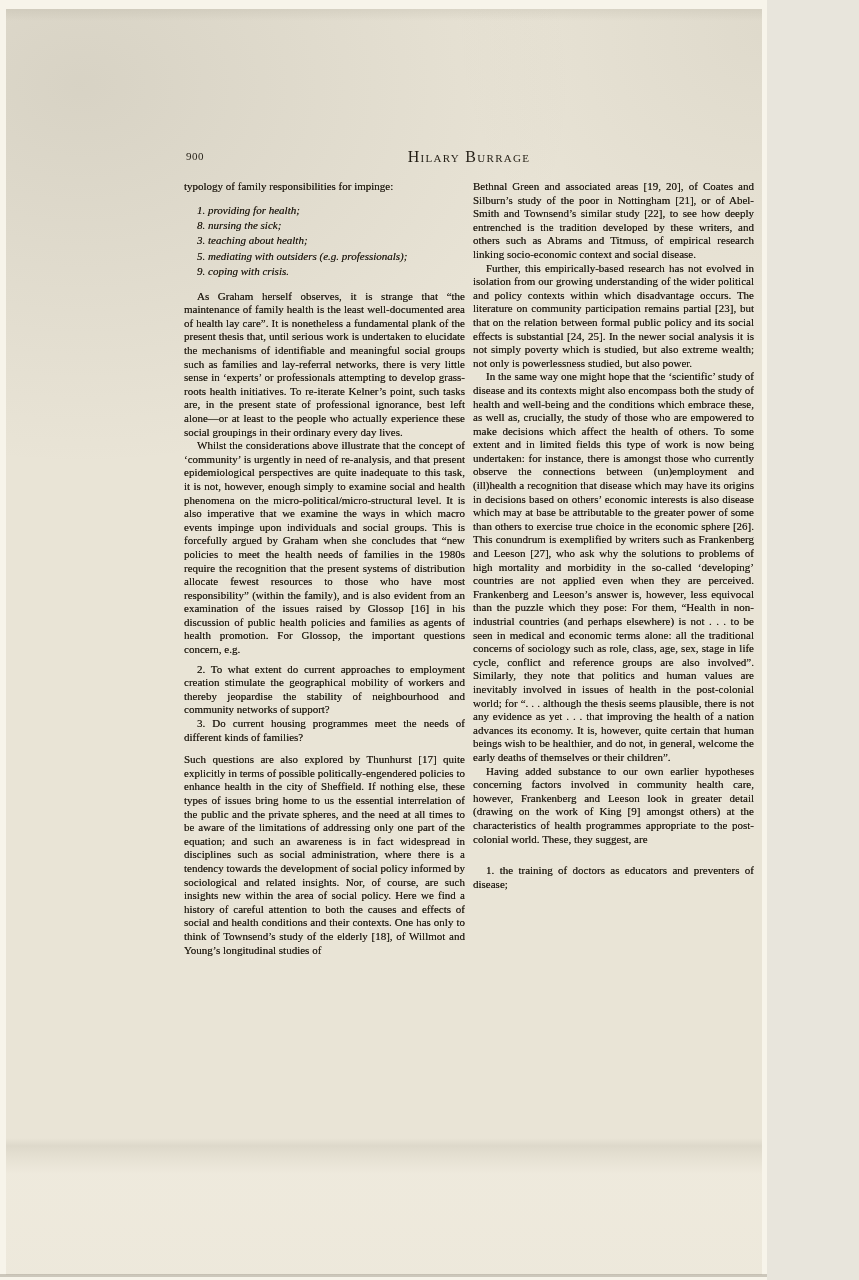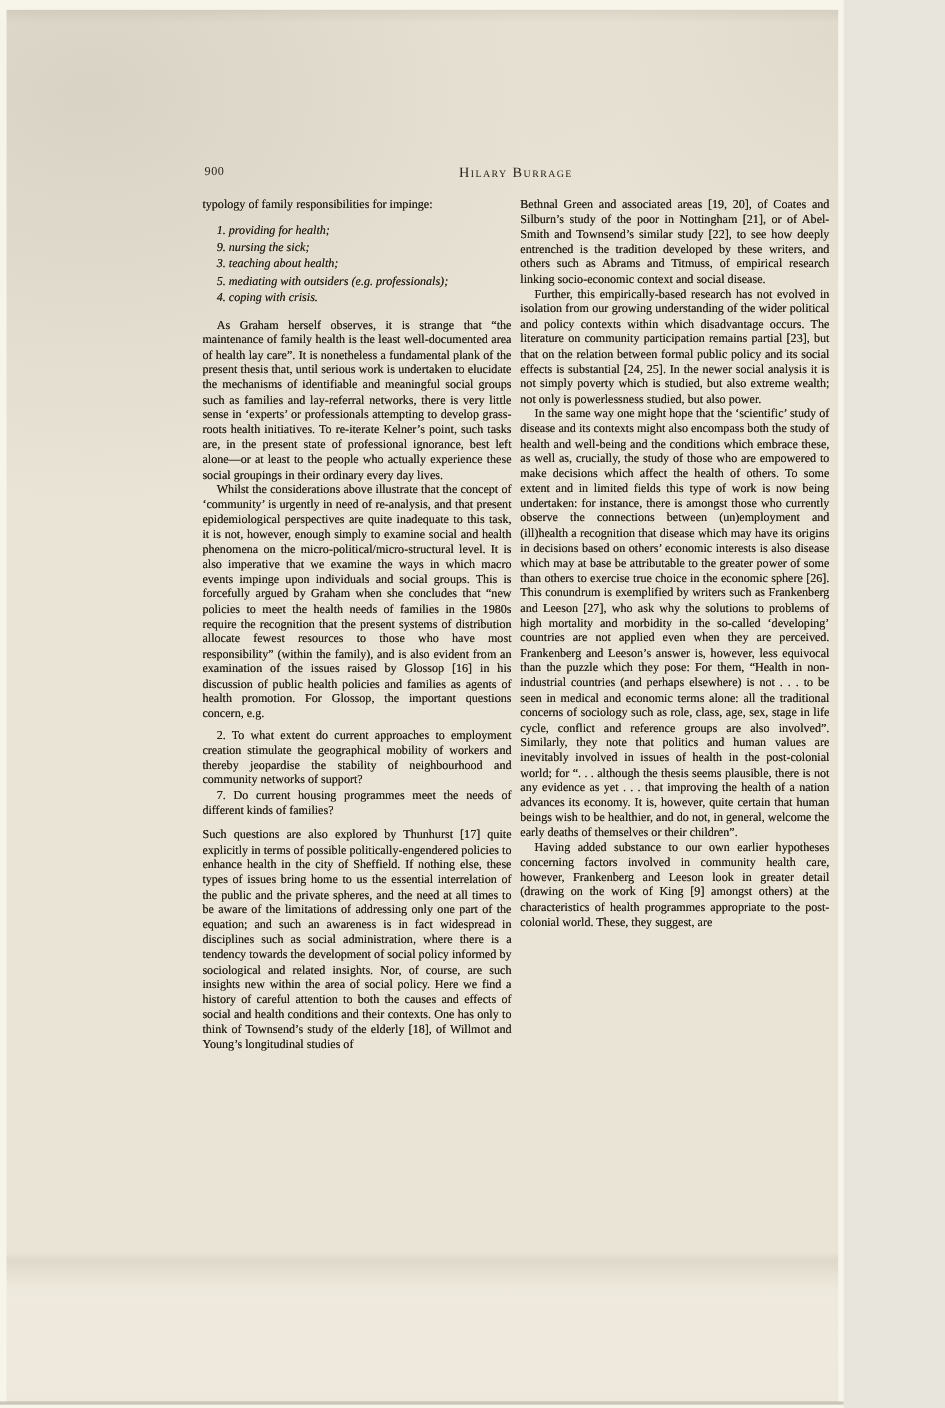--- a/index.html
+++ b/index.html
@@ -30,21 +30,21 @@
   .page-content{
     position:absolute;left:178px;top:141px;width:570px;
     color:var(--ink);
     font-family:"Liberation Serif","DejaVu Serif",serif;
     font-size:11px;line-height:13.6px;
   }
   .running-head{position:relative;height:13px;margin-bottom:17px;font-size:11px;}
   .page-number{position:absolute;left:2px;top:0;letter-spacing:0.5px;}
   .head-title{
     position:absolute;left:50%;transform:translateX(-50%);top:0;
-    font-variant:small-caps;letter-spacing:1.3px;font-size:13px;
+    font-variant:small-caps;letter-spacing:1.3px;font-size:16px;
   }
   .columns{display:flex;gap:8px;}
   .col{width:281px;}
   .para{
     margin:0;text-align:justify;text-indent:13px;
     text-shadow:0 0 0.55px rgba(35,28,16,0.8);
     hyphens:auto;-webkit-hyphens:auto;
   }
   .para.opening{text-indent:0;}
   .list-block{margin:8px 0;}
@@ -63,37 +63,38 @@
     <div class="page-content">
       <div class="running-head">
         <span class="page-number">900</span>
         <span class="head-title">Hilary Burrage</span>
       </div>
       <div class="columns">
         <div class="col">
             <p class="para opening">typology of family responsibilities for impinge:</p>
             <div class="list-block simple">
               <p class="list-item">1. providing for health;</p>
-              <p class="list-item">9. nursing the sick;</p>
+              <p class="list-item">8. nursing the sick;</p>
               <p class="list-item">3. teaching about health;</p>
               <p class="list-item">5. mediating with outsiders (e.g. professionals);</p>
-              <p class="list-item">4. coping with crisis.</p>
+              <p class="list-item">9. coping with crisis.</p>
             </div>
             <p class="para indent">As Graham herself observes, it is strange that “the maintenance of family health is the least well-documented area of health lay care”. It is nonetheless a fundamental plank of the present thesis that, until serious work is undertaken to elucidate the mechanisms of identifiable and meaningful social groups such as families and lay-referral networks, there is very little sense in ‘experts’ or professionals attempting to develop grass-roots health initiatives. To re-iterate Kelner’s point, such tasks are, in the present state of professional ignorance, best left alone—or at least to the people who actually experience these social groupings in their ordinary every day lives.</p>
             <p class="para indent">Whilst the considerations above illustrate that the concept of ‘community’ is urgently in need of re-analysis, and that present epidemiological perspectives are quite inadequate to this task, it is not, however, enough simply to examine social and health phenomena on the micro-political/micro-structural level. It is also imperative that we examine the ways in which macro events impinge upon individuals and social groups. This is forcefully argued by Graham when she concludes that “new policies to meet the health needs of families in the 1980s require the recognition that the present systems of distribution allocate fewest resources to those who have most responsibility” (within the family), and is also evident from an examination of the issues raised by Glossop [16] in his discussion of public health policies and families as agents of health promotion. For Glossop, the important questions concern, e.g.</p>
             <div class="list-block questions">
               <p class="list-item">2. To what extent do current approaches to employment creation stimulate the geographical mobility of workers and thereby jeopardise the stability of neighbourhood and community networks of support?</p>
-              <p class="list-item">7. Do current housing programmes meet the needs of different kinds of families?</p>
+              <p class="list-item">3. Do current housing programmes meet the needs of different kinds of families?</p>
             </div>
             <p class="para opening">Such questions are also explored by Thunhurst [17] quite explicitly in terms of possible politically-engendered policies to enhance health in the city of Sheffield. If nothing else, these types of issues bring home to us the essential interrelation of the public and the private spheres, and the need at all times to be aware of the limitations of addressing only one part of the equation; and such an awareness is in fact widespread in disciplines such as social administration, where there is a tendency towards the development of social policy informed by sociological and related insights. Nor, of course, are such insights new within the area of social policy. Here we find a history of careful attention to both the causes and effects of social and health conditions and their contexts. One has only to think of Townsend’s study of the elderly [18], of Willmot and Young’s longitudinal studies of</p>
           </div>
         <div class="col">
             <p class="para opening">Bethnal Green and associated areas [19, 20], of Coates and Silburn’s study of the poor in Nottingham [21], or of Abel-Smith and Townsend’s similar study [22], to see how deeply entrenched is the tradition developed by these writers, and others such as Abrams and Titmuss, of empirical research linking socio-economic context and social disease.</p>
             <p class="para indent">Further, this empirically-based research has not evolved in isolation from our growing understanding of the wider political and policy contexts within which disadvantage occurs. The literature on community participation remains partial [23], but that on the relation between formal public policy and its social effects is substantial [24, 25]. In the newer social analysis it is not simply poverty which is studied, but also extreme wealth; not only is powerlessness studied, but also power.</p>
             <p class="para indent">In the same way one might hope that the ‘scientific’ study of disease and its contexts might also encompass both the study of health and well-being and the conditions which embrace these, as well as, crucially, the study of those who are empowered to make decisions which affect the health of others. To some extent and in limited fields this type of work is now being undertaken: for instance, there is amongst those who currently observe the connections between (un)employment and (ill)health a recognition that disease which may have its origins in decisions based on others’ economic interests is also disease which may at base be attributable to the greater power of some than others to exercise true choice in the economic sphere [26]. This conundrum is exemplified by writers such as Frankenberg and Leeson [27], who ask why the solutions to problems of high mortality and morbidity in the so-called ‘developing’ countries are not applied even when they are perceived. Frankenberg and Leeson’s answer is, however, less equivocal than the puzzle which they pose: For them, “Health in non-industrial countries (and perhaps elsewhere) is not . . . to be seen in medical and economic terms alone: all the traditional concerns of sociology such as role, class, age, sex, stage in life cycle, conflict and reference groups are also involved”. Similarly, they note that politics and human values are inevitably involved in issues of health in the post-colonial world; for “. . . although the thesis seems plausible, there is not any evidence as yet . . . that improving the health of a nation advances its economy. It is, however, quite certain that human beings wish to be healthier, and do not, in general, welcome the early deaths of themselves or their children”.</p>
             <p class="para indent">Having added substance to our own earlier hypotheses concerning factors involved in community health care, however, Frankenberg and Leeson look in greater detail (drawing on the work of King [9] amongst others) at the characteristics of health programmes appropriate to the post-colonial world. These, they suggest, are</p>
             <div class="list-block questions spaced">
+              <p class="list-item">1. the training of doctors as educators and preventers of disease;</p>
             </div>
           </div>
       </div>
     </div>
   </div>
 </div>
 
 </body></html>

